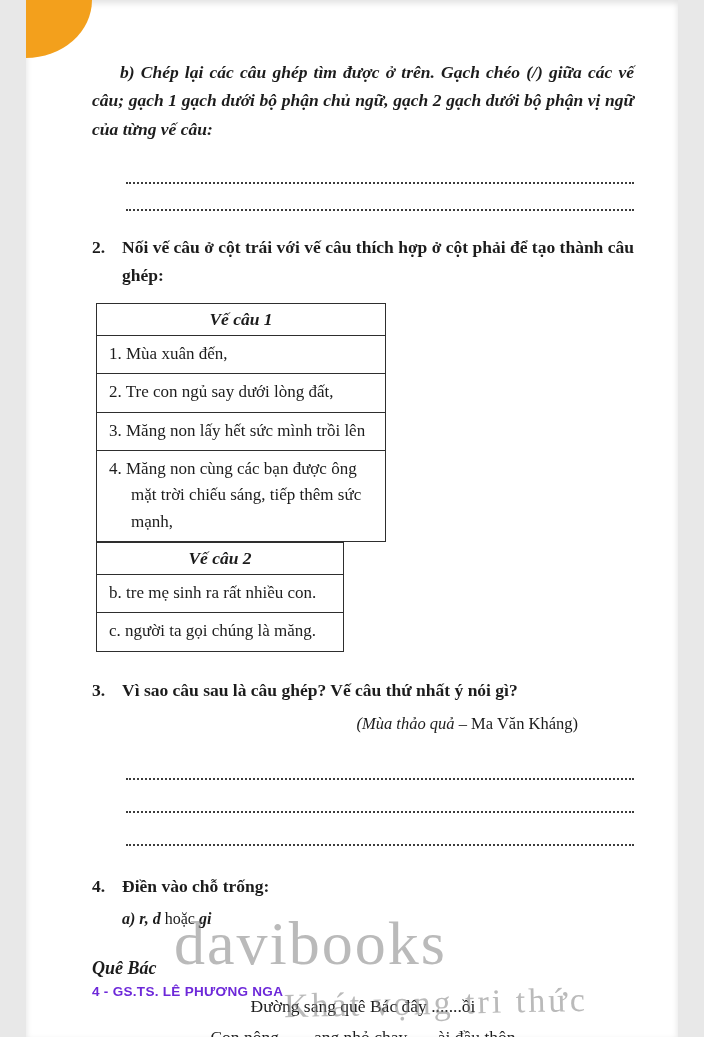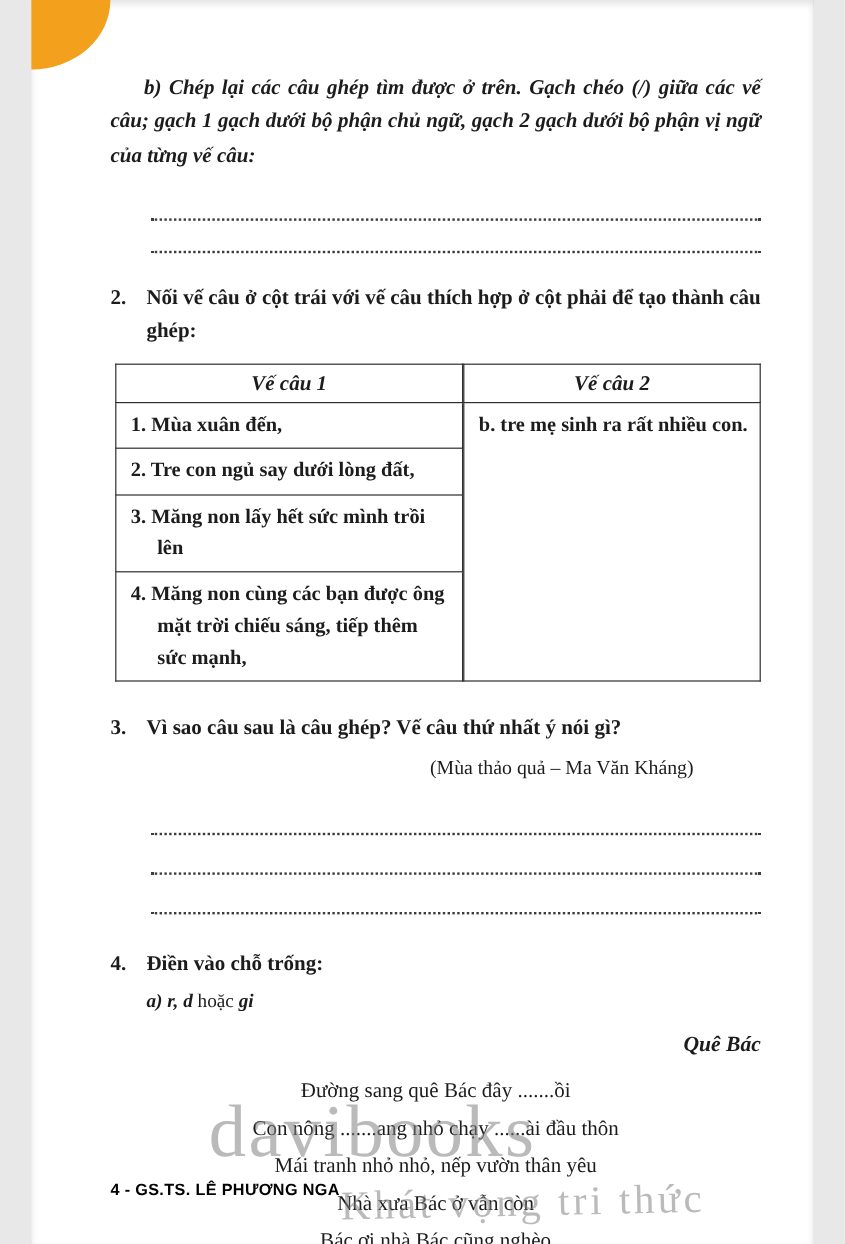--- a/index.html
+++ b/index.html
@@ -20,46 +20,46 @@
     text-align:justify; text-indent:28px;
   }
 
   .answer-lines { margin-top:14px; padding:0 0 0 34px; }
   .dotline { height:27px; border-bottom:2.2px dotted #3c3c3c; }
 
   .q-head { display:flex; font-weight:bold; font-size:17.5px; line-height:1.6; margin-top:22px; }
   .q-num { width:30px; flex:0 0 30px; }
   .q-text { flex:1; text-align:justify; }
 
-  .tables { display:flex; justify-content:space-between; margin-top:14px; padding-left:4px; }
+  .tables { display:flex; justify-content:space-between; margin-top:14px; padding-left:4px;flex-direction:column; }
   table { border-collapse:collapse; font-size:17px; }
   th, td { border:1.6px solid #2e2e2e; }
   th { font-weight:bold; font-style:italic; text-align:center; padding:5px 6px; font-size:17.5px; }
-  td { padding:5px 10px 6px 12px; line-height:1.55; vertical-align:top;font-weight:bold; }
+  td { padding:5px 10px 6px 12px; line-height:1.55; vertical-align:top; }
   td .hang { display:block; padding-left:22px; text-indent:-22px; }
   .tbl-left  { width:290px; }
   .tbl-right { width:248px; }
 
   .q3-body {
     font-size:17.5px; line-height:1.6; text-align:justify; text-indent:28px; margin-top:6px;
   }
   .source { text-align:right; padding-right:56px; font-size:16.5px; margin-top:10px; }
-  .source .it { }
+  .source .it { font-style:italic; }
 
   .q4-sub { margin-top:10px; padding-left:30px; font-size:16px; font-weight:bold; font-style:italic; }
   .q4-sub .plain { font-style:normal; font-weight:normal; }
 
-  .poem-title { text-align:right; font-weight:bold; font-style:italic; font-size:18px; margin-top:16px; }
+  .poem-title { text-align:left; font-weight:bold; font-style:italic; font-size:18px; margin-top:30px; }
   .poem { margin-top:12px; text-align:center; font-size:17.5px; line-height:1.78; }
   .poem div { white-space:nowrap; }
 
   .footer {
     position:absolute; left:66px; bottom:38px;
     font-family:"Liberation Sans", sans-serif; font-weight:bold; font-size:13.5px;
-    letter-spacing:0.3px; color:#000000;
+    letter-spacing:0.3px; color:#6d28d9;
   }
 
   .wm1 {
     position:absolute; left:148px; top:908px; font-size:62px;
     color:rgba(130,130,130,0.55); font-family:"Liberation Serif", serif;
     letter-spacing:2px; pointer-events:none;text-align:right;
   }
   .wm2 {
     position:absolute; left:258px; top:984px; font-size:34px;
     color:rgba(130,130,130,0.55); font-family:"Liberation Serif", serif;
@@ -122,20 +122,25 @@
           <tr>
               <th>Vế câu 2</th>
             </tr>
         </thead>
         <tbody>
           <tr>
               <td>
                 <span class="hang">b. tre mẹ sinh ra rất nhiều con.</span>
               </td>
             </tr>
+          <tr>
+              <td>
+                <span class="hang">c. người ta gọi chúng là măng.</span>
+              </td>
+            </tr>
         </tbody>
       </table>
     </div>
 
     <div class="q-head" style="margin-top:24px;">
       <span class="q-num">3.</span>
       <span class="q-text">Vì sao câu sau là câu ghép? Vế câu thứ nhất ý nói gì?</span>
     </div>
 
 

